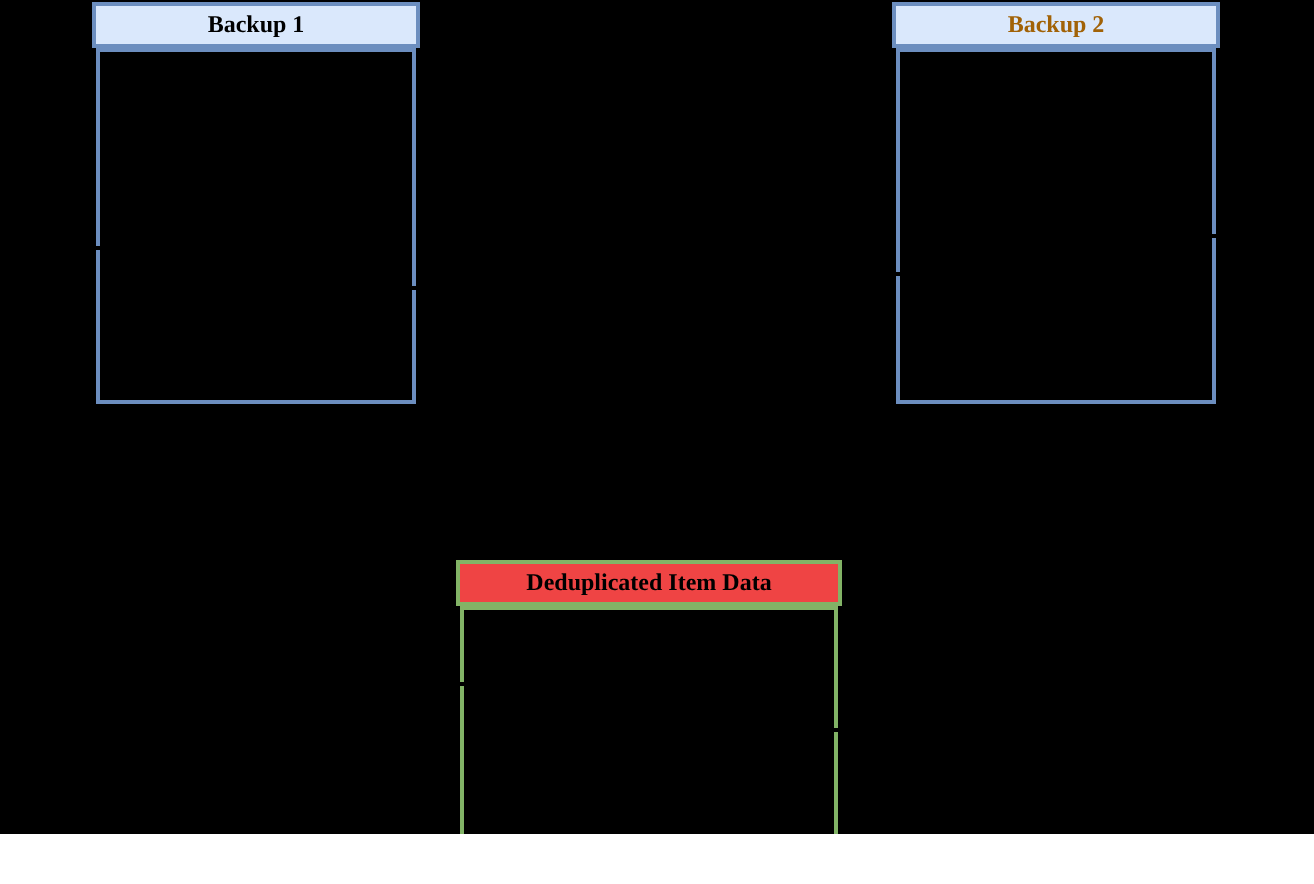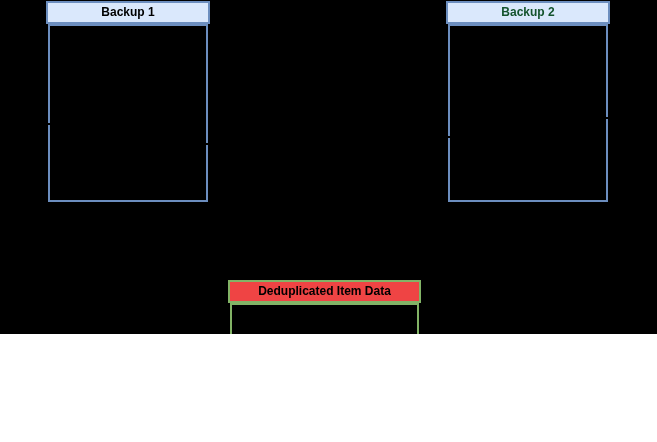--- a/index.html
+++ b/index.html
@@ -2,23 +2,23 @@
 <html><head>
 <meta charset="utf-8">
 <style>
   html, body {
     margin: 0;
     padding: 0;
   }
   .canvas {
     position: relative;
     width: 657px;
-    height: 334px;
+    height: 417px;
     overflow: hidden;
-    font-family: Liberation Sans, sans-serif;
+    font-family: Liberation Serif, serif;
   }
   .node {
     position: absolute;
     box-sizing: border-box;
   }
   .node-header {
     box-sizing: border-box;
     height: 23px;
     border: 2px solid;
     text-align: center;
@@ -61,21 +61,21 @@
 <div class="canvas" style="background: rgb(0, 0, 0);">
 
   <div class="node" id="backup-1">
     <div class="node-header" style="background: rgb(218, 232, 252); border-color: rgb(108, 142, 191); color: rgb(0, 0, 0);">
       <span>Backup 1</span>
     </div>
     <div class="node-body" style="border-color: rgb(108, 142, 191);"></div>
   </div>
 
   <div class="node" id="backup-2">
-    <div class="node-header" style="background: rgb(218, 232, 252); border-color: rgb(108, 142, 191); color: #14532d;">
+    <div class="node-header" style="background: rgb(218, 232, 252); border-color: rgb(108, 142, 191); color: #a16207;">
       <span>Backup 2</span>
     </div>
     <div class="node-body" style="border-color: rgb(108, 142, 191);"></div>
   </div>
 
   <div class="node" id="dedup">
     <div class="node-header" style="background: #ef4444; border-color: rgb(130, 179, 102); color: rgb(0, 0, 0);">
       <span>Deduplicated Item Data</span>
     </div>
     <div class="node-body" style="border-color: rgb(130, 179, 102);"></div>

